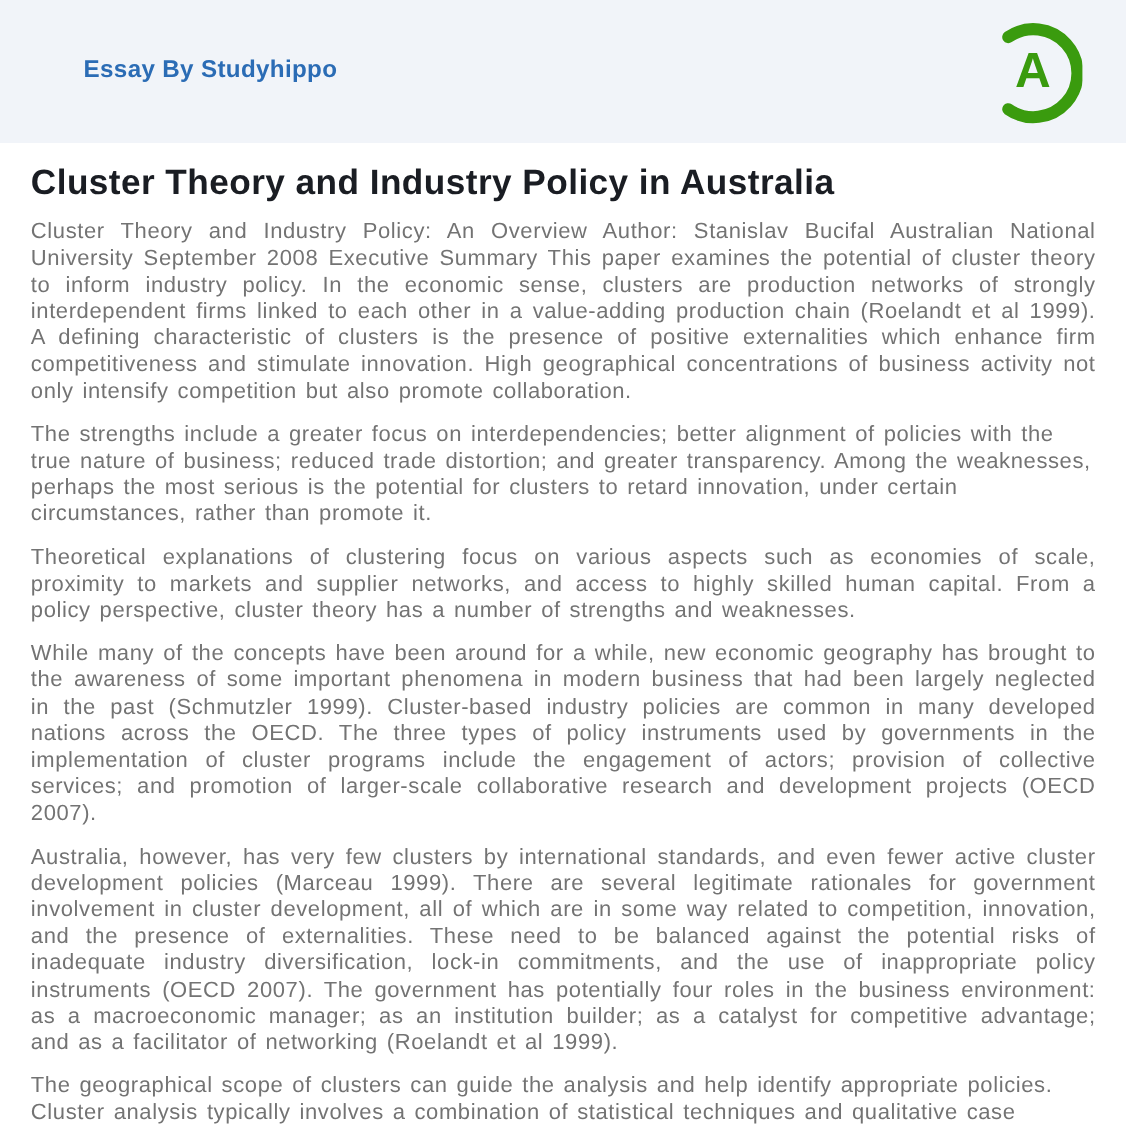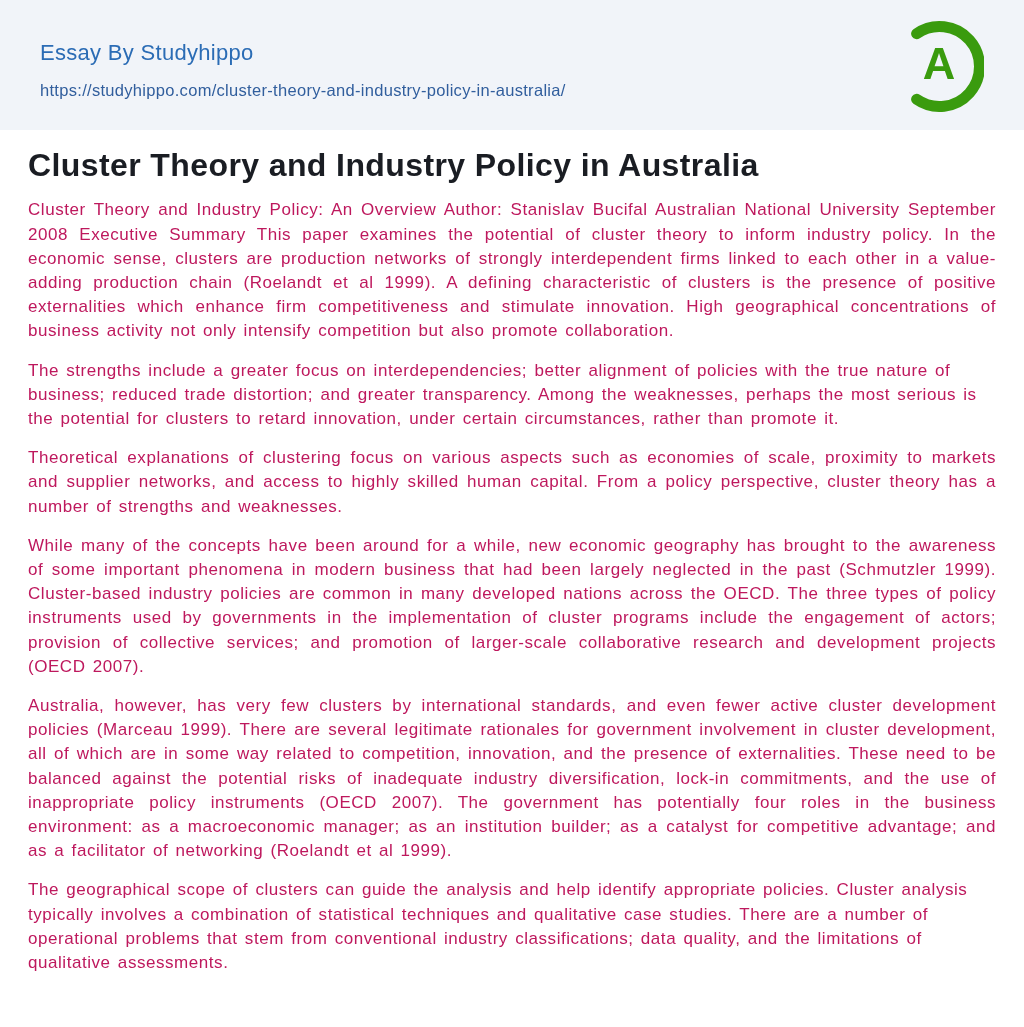--- a/index.html
+++ b/index.html
@@ -16,24 +16,25 @@
     height: 130px;
     background: #f1f4f9;
     display: flex;
     align-items: center;
     justify-content: space-between;
     padding: 0 40px;
   }
   .header-left { padding-top: 10px; }
   .site-title {
     font-size: 22px;
-    font-weight: normal;
+    font-weight: bold;
     color: #2b6cb5;
     letter-spacing: 0.3px;
     margin-bottom: 15px;
+    margin-left: 36px;
   }
   .site-url {
     font-size: 16.5px;
     font-weight: 400;
     color: #315e9d;
     text-decoration: none;
     letter-spacing: 0.3px;
     display: inline-block;
   }
   .logo-box {
@@ -50,37 +51,36 @@
   .article-title {
     font-size: 32px;
     font-weight: bold;
     color: #1a1d23;
     letter-spacing: 0.4px;
     margin-top: 16px;
     margin-bottom: 14px;
     line-height: 1.2;
   }
   .article p {
-    font-size: 17px;
+    font-size: 20px;
     line-height: 24.2px;
-    color: #be185d;
+    color: #737373;
     letter-spacing: 0.55px;
     word-spacing: 2px;
     margin-bottom: 15px;
   }
   .article p[data-align="justify"] { text-align: justify; }
   .article p[data-align="left"]    { text-align: left; }
 </style>
 </head>
 <body>
 
 <header class="top-header">
   <div class="header-left">
     <div class="site-title">Essay By Studyhippo</div>
-    <a class="site-url">https://studyhippo.com/cluster-theory-and-industry-policy-in-australia/</a>
   </div>
 
   <div class="logo-box">
     <svg width="90" height="95" viewBox="0 0 90 95" xmlns="http://www.w3.org/2000/svg">
       <path d="M 19.6 14.7 A 40 40 0 1 1 19.6 80.3" fill="none" stroke="#3a9b0e" stroke-width="11" stroke-linecap="round" transform="translate(3,0)"></path>
       <text x="45" y="60" text-anchor="middle" font-family="Liberation Sans, sans-serif" font-size="45" font-weight="bold" fill="#3a9b0e">A</text>
     </svg>
   </div>
 </header>
 

